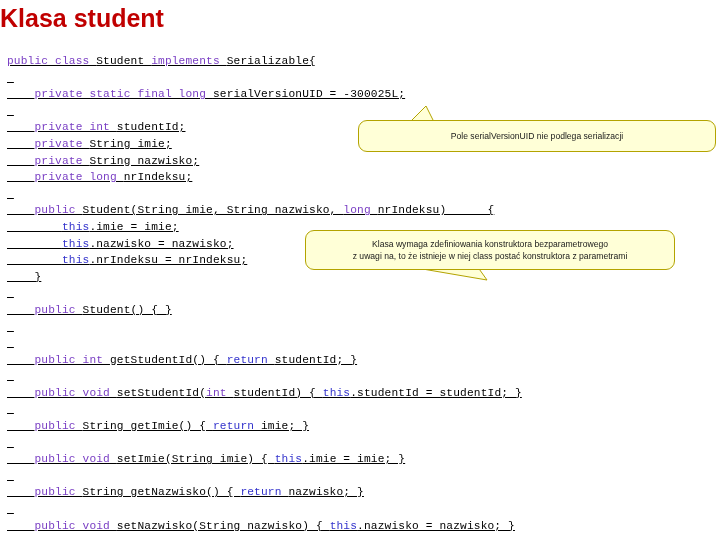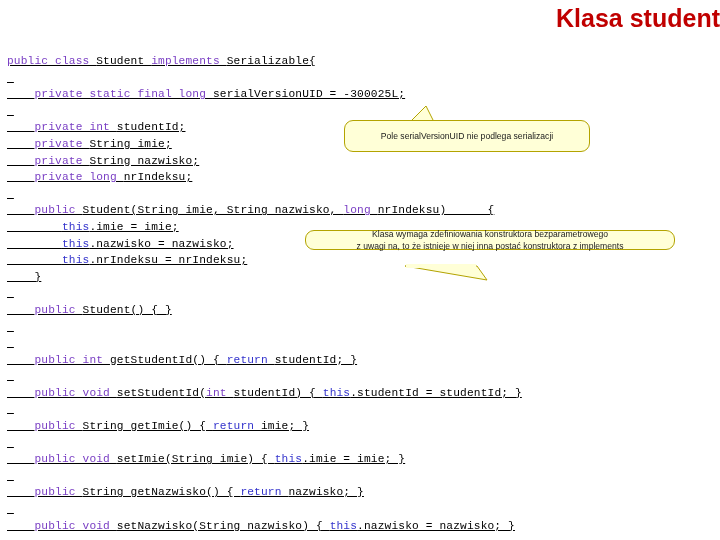--- a/index.html
+++ b/index.html
@@ -19,21 +19,21 @@
     width: 720px;
     height: 540px;
     background: #ffffff;
     overflow: hidden;
   }
   #slide-title {
     position: absolute;
     left: 0;
     top: 3px;
     width: 720px;
-    text-align: right;
+    text-align: left;
     font-family: "Liberation Sans", sans-serif;
     font-size: 25px;
     font-weight: bold;
     color: #C00000;
     letter-spacing: 0px;
     line-height: 30px;
   }
   #code-block {
     position: absolute;
     left: 7px;
@@ -66,30 +66,30 @@
     font-size: 8.6px;
     color: #1a1a1a;
     text-align: center;
     line-height: 12.5px;
     display: flex;
     align-items: center;
     justify-content: center;
     padding: 2px 6px;
   }
   #callout-serialversion {
-    left: 344px;
+    left: 358px;
     top: 120px;
-    width: 246px;
+    width: 358px;
     height: 32px;
   }
   #callout-constructor {
     left: 305px;
     top: 230px;
     width: 370px;
-    height: 20px;
+    height: 40px;
   }
   .tail {
     position: absolute;
     width: 0;
     height: 0;
     overflow: visible;
   }
   .tail svg { display: block; overflow: visible; }
 </style>
 </head>
@@ -113,17 +113,17 @@
 
   <div class="tail" style="left:305px; top:264px;">
     <svg width="200" height="26" viewBox="0 0 200 26">
       <polygon points="100,2 182,16 172,2" fill="#FFFFD7" stroke="#B3A300" stroke-width="1"></polygon>
       <rect x="101" y="0" width="70" height="4" fill="#FFFFD7"></rect>
     </svg>
   </div>
   <div class="callout" id="callout-constructor">
     <span>
       <span>Klasa wymaga zdefiniowania konstruktora bezparametrowego</span><br>
-      <span>z uwagi na, to że istnieje w niej inna postać konstruktora z implements</span>
+      <span>z uwagi na, to że istnieje w niej class postać konstruktora z parametrami</span>
     </span>
   </div>
 
 </div>
 
 </body></html>

